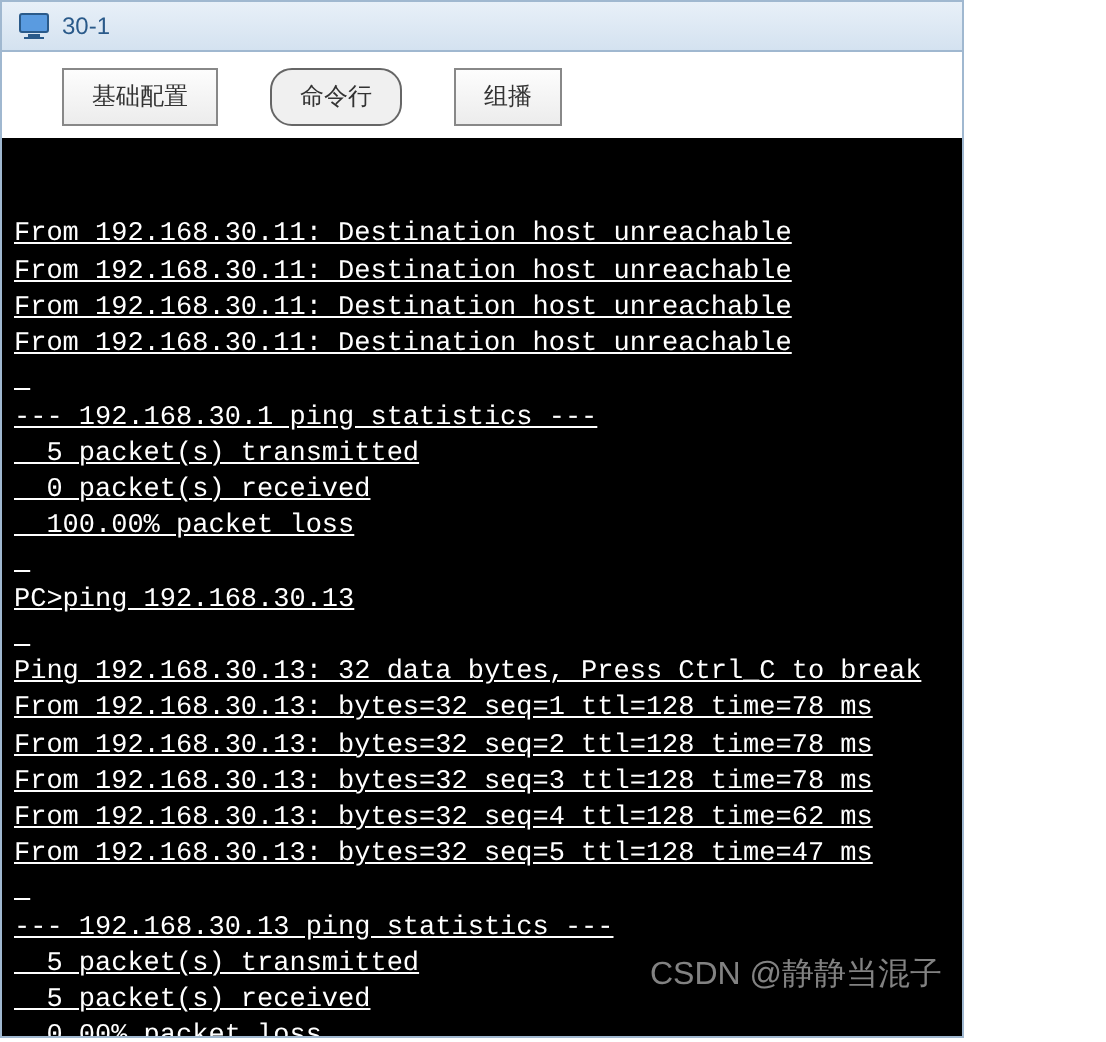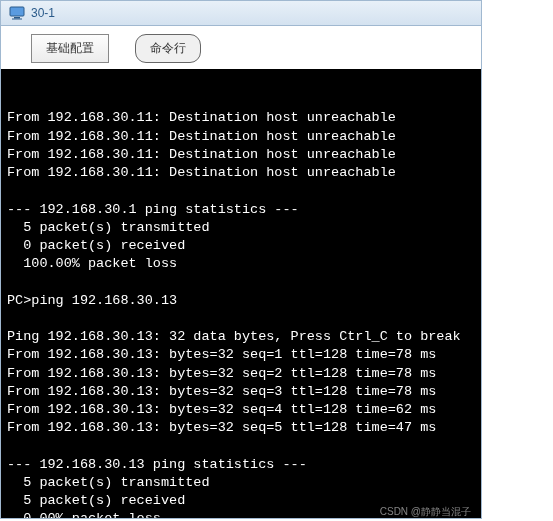--- a/index.html
+++ b/index.html
@@ -61,28 +61,28 @@
   background: #000;
   color: #fff;
   font-family: "Courier New", monospace;
   font-size: 13.5px;
   line-height: 1.35;
   padding: 4px 6px;
   overflow: hidden;
   white-space: pre;
   position: relative;
 }
-.term-line { display: block; }
+.term-line { display: block; text-decoration: underline; }
 .watermark {
   position: absolute;
   right: 10px;
-  bottom: 0;
+  bottom: 19px;
   color: rgba(200,200,200,0.65);
   font-family: Arial, sans-serif;
-  font-size: 10px;
+  font-size: 16px;
   pointer-events: none;
   margin-top: 31px;
 }
 </style>
 </head>
 <body>
 
 <div class="window">
   <div class="titlebar">
     <span class="tb-icon">
@@ -91,19 +91,20 @@
         <rect x="5" y="12" width="6" height="1.5" fill="#2a5a8a"></rect>
         <rect x="3" y="13.5" width="10" height="1" fill="#2a5a8a"></rect>
       </svg>
     </span>
     <span>30-1</span>
   </div>
 
   <div class="tabbar">
     <div class="tab">基础配置</div>
     <div class="tab active">命令行</div>
+    <div class="tab">组播</div>
   </div>
 
   <div class="terminal">
     <div id="term-output"><div class="term-line">From 192.168.30.11: Destination host unreachable</div><div class="term-line">From 192.168.30.11: Destination host unreachable</div><div class="term-line">From 192.168.30.11: Destination host unreachable</div><div class="term-line">From 192.168.30.11: Destination host unreachable</div><div class="term-line">&nbsp;</div><div class="term-line">--- 192.168.30.1 ping statistics ---</div><div class="term-line">  5 packet(s) transmitted</div><div class="term-line">  0 packet(s) received</div><div class="term-line">  100.00% packet loss</div><div class="term-line">&nbsp;</div><div class="term-line">PC&gt;ping 192.168.30.13</div><div class="term-line">&nbsp;</div><div class="term-line">Ping 192.168.30.13: 32 data bytes, Press Ctrl_C to break</div><div class="term-line">From 192.168.30.13: bytes=32 seq=1 ttl=128 time=78 ms</div><div class="term-line">From 192.168.30.13: bytes=32 seq=2 ttl=128 time=78 ms</div><div class="term-line">From 192.168.30.13: bytes=32 seq=3 ttl=128 time=78 ms</div><div class="term-line">From 192.168.30.13: bytes=32 seq=4 ttl=128 time=62 ms</div><div class="term-line">From 192.168.30.13: bytes=32 seq=5 ttl=128 time=47 ms</div><div class="term-line">&nbsp;</div><div class="term-line">--- 192.168.30.13 ping statistics ---</div><div class="term-line">  5 packet(s) transmitted</div><div class="term-line">  5 packet(s) received</div><div class="term-line">  0.00% packet loss</div></div>
     <div class="watermark">CSDN @静静当混子</div>
   </div>
 </div>
 
 </body></html>

